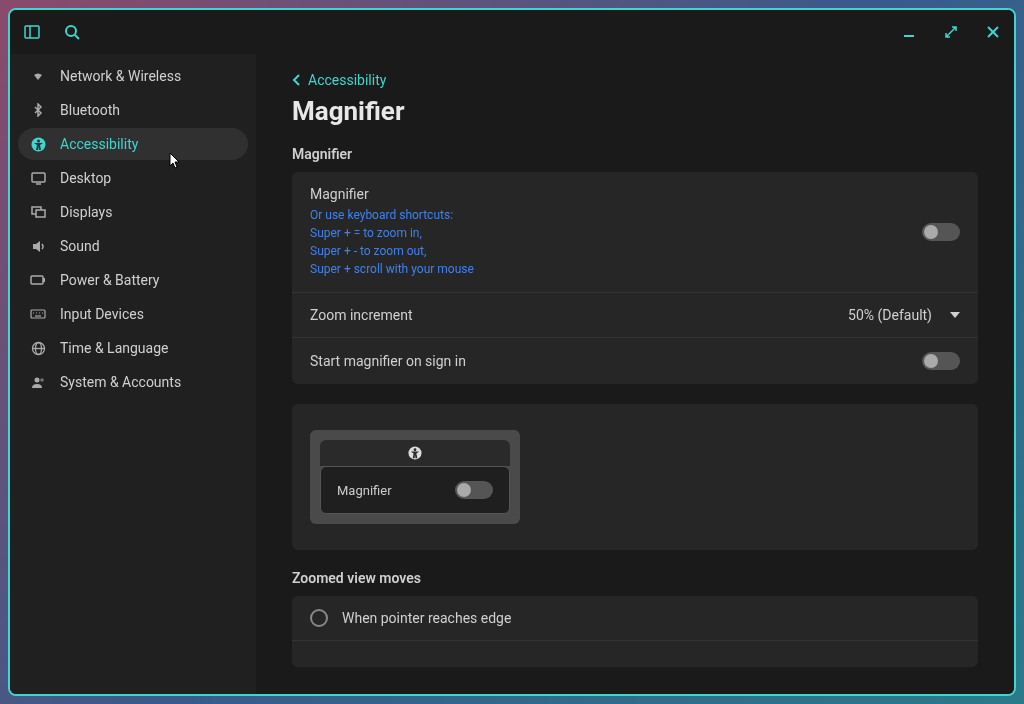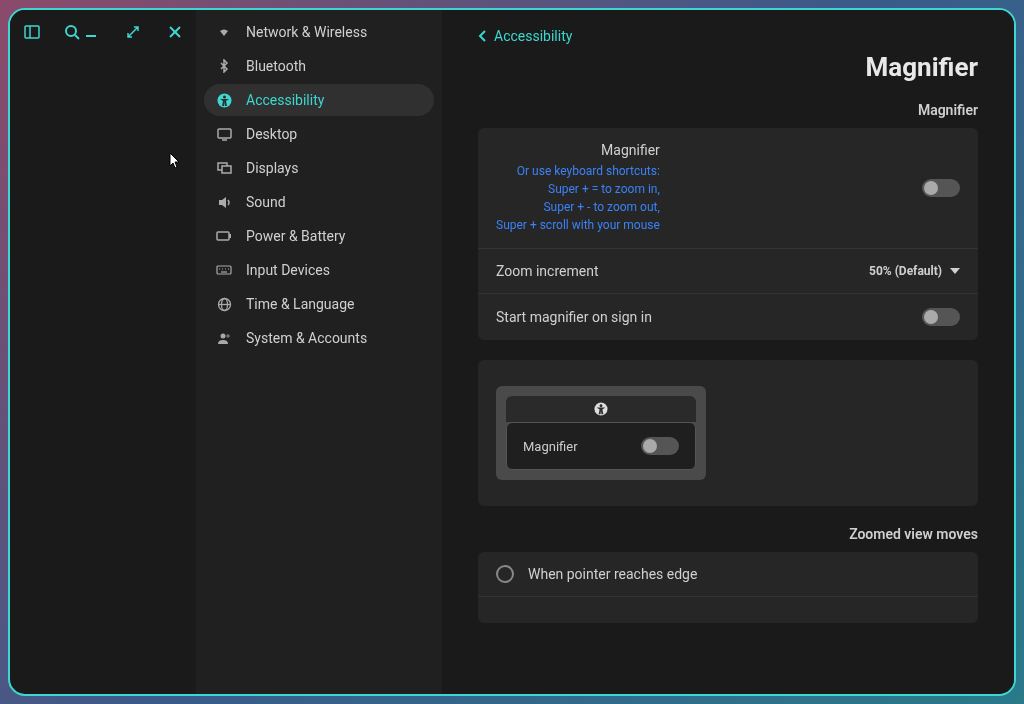--- a/index.html
+++ b/index.html
@@ -9,25 +9,24 @@
   width: 1024px;
   height: 704px;
   overflow: hidden;
   padding: 8px;
 }
 .window {
   width: 100%;
   height: 100%;
   background: #1a1a1a;
   border: 2px solid #3dd6d0;
-  border-radius: 17px;
-  display: flex;
-  flex-direction: row;
+  border-radius: 8px;
+  display: flex;
+  flex-direction: column;
   overflow: hidden;
-  text-align: right;
 }
 .titlebar {
   height: 44px;
   display: flex;
   align-items: center;
   padding: 0 12px;
   background: #1a1a1a;
 }
 .titlebar-left { display: flex; align-items: center; gap: 20px; }
 .titlebar-right { margin-left: auto; display: flex; align-items: center; gap: 24px; }
@@ -86,21 +85,21 @@
 }
 .row:last-child { border-bottom: none; gap: 8px; }
 .row-text { font-size: 14px; color: #d0d0d0; }
 .row-sub { font-size: 12px; color: #3b82f6; margin-top: 4px; line-height: 1.5; }
 .toggle {
   width: 38px; height: 18px; background: #555; border-radius: 10px; position: relative; cursor: pointer; flex-shrink: 0;
 }
 .toggle::after {
   content: ""; position: absolute; width: 14px; height: 14px; background: #aaa; border-radius: 50%; top: 2px; left: 2px;
 }
-.dropdown { display: flex; align-items: center; gap: 8px; font-size: 12px; color: #d0d0d0; cursor: pointer; font-weight: bold; }
+.dropdown { display: flex; align-items: center; gap: 18px; font-size: 14px; color: #d0d0d0; cursor: pointer; }
 .applet-preview {
   background: #4a4a4a;
   border-radius: 6px;
   padding: 10px;
   width: 210px;
 }
 .applet-header {
   background: #2a2a2a;
   border-radius: 6px 6px 0 0;
   padding: 6px;

